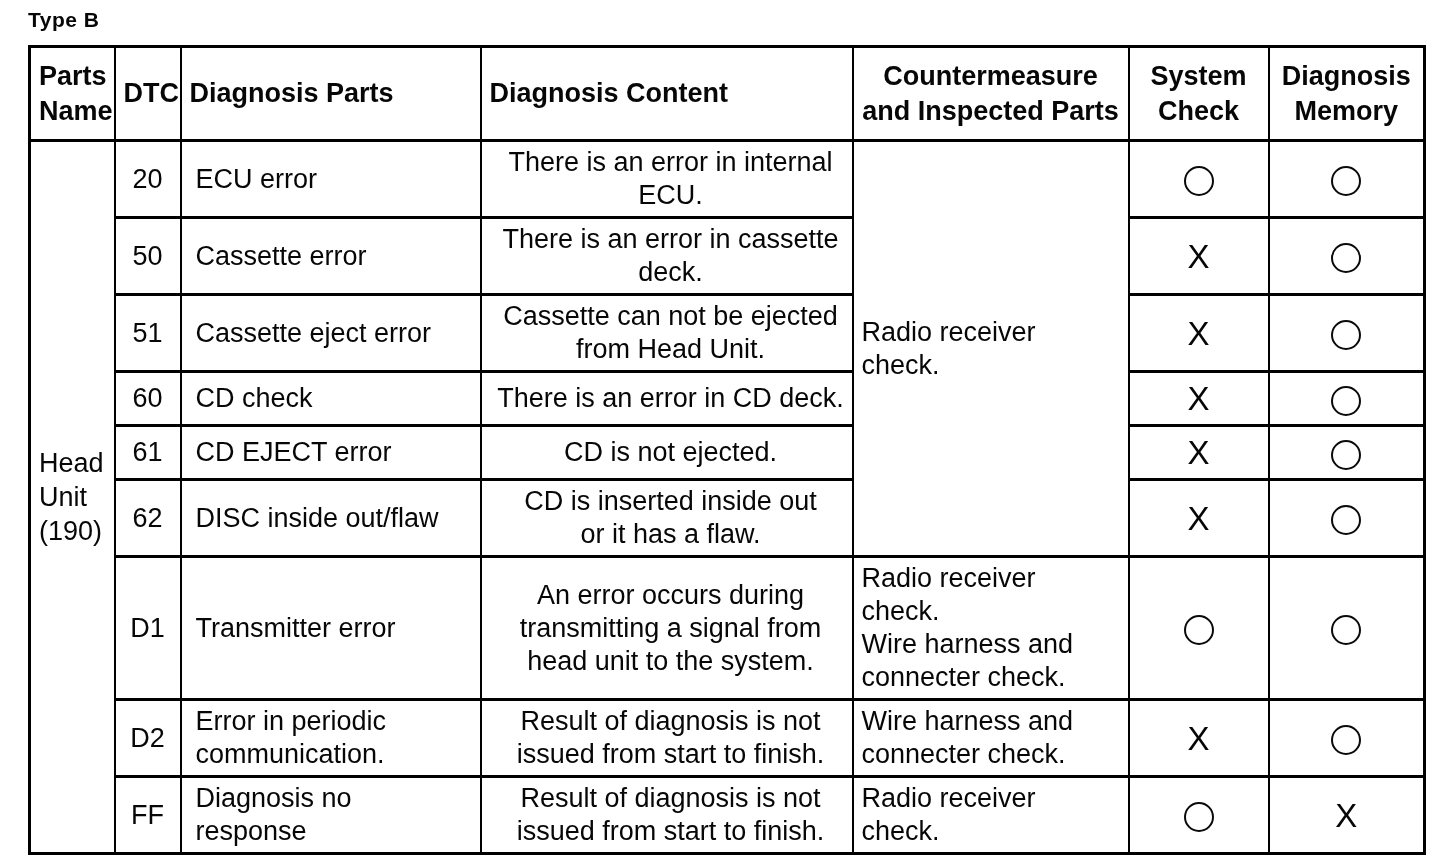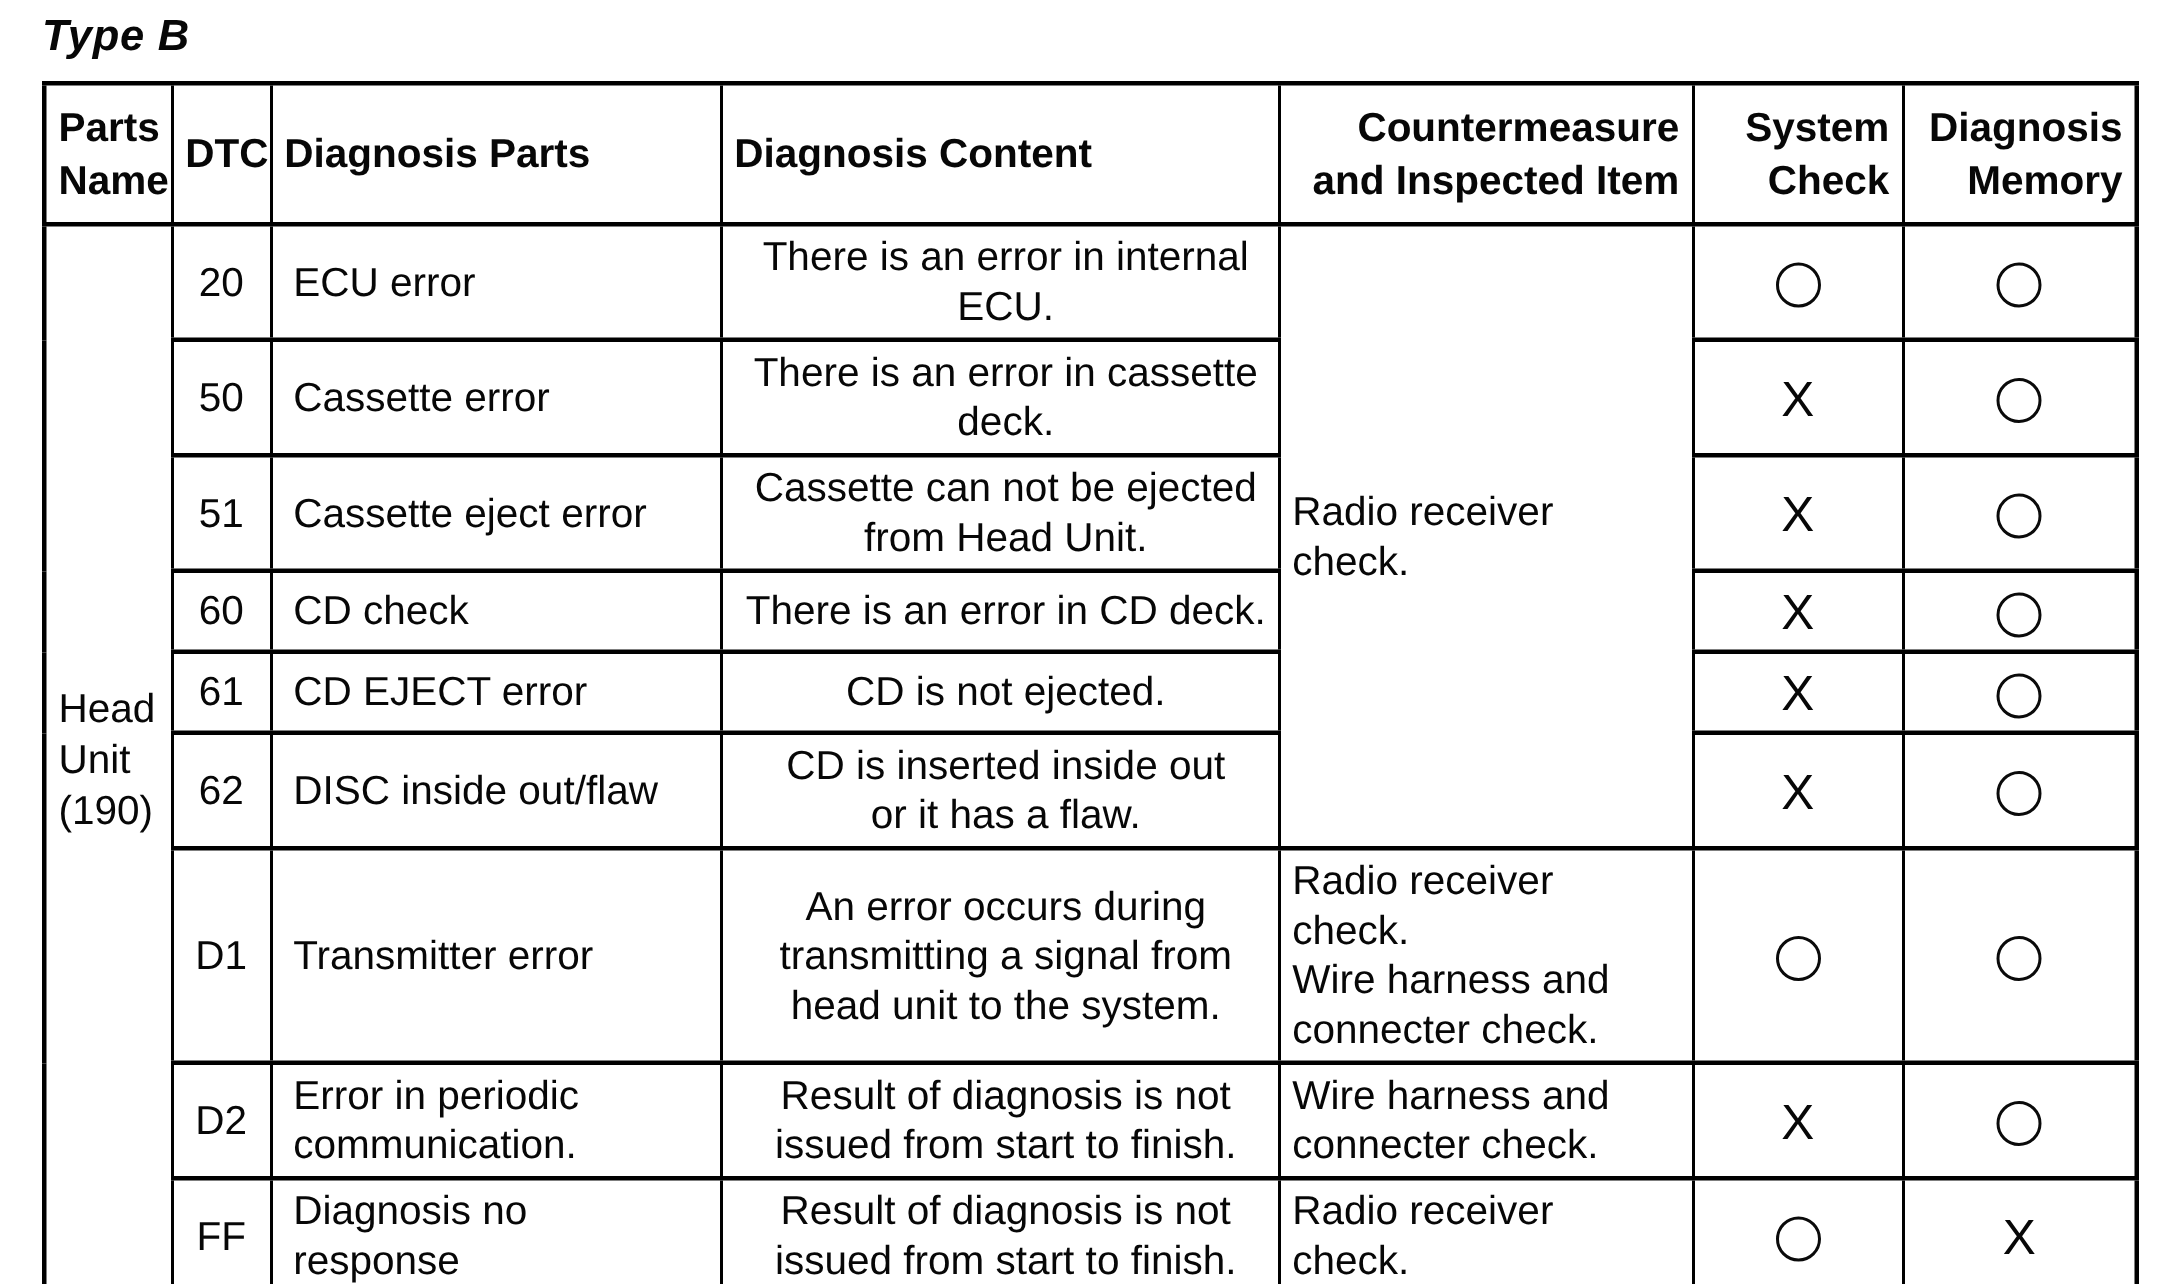--- a/index.html
+++ b/index.html
@@ -9,25 +9,24 @@
     width: 1456px;
     height: 856px;
     font-family: "Liberation Sans", sans-serif;
     color: #070707;
     -webkit-font-smoothing: antialiased;
   }
   .sheet {
     padding: 8px 0 0 28px;
   }
   .doc-title {
-    font-size: 29px;
+    font-size: 21px;
     font-weight: bold;
     margin: 0 0 13px 0;
     letter-spacing: 0.5px;
-    font-style: italic;
   }
   table.diag {
     border-collapse: collapse;
     table-layout: fixed;
     width: 1395px;
     border: 3px solid #000;
   }
   col.c-parts   { width: 85px;  }
   col.c-dtc     { width: 66px;  }
   col.c-item    { width: 300px; }
@@ -41,21 +40,21 @@
     border-top-width: 3px;
     border-bottom-width: 3px;
     vertical-align: middle;
     white-space: pre-line;
     overflow: hidden;
   }
   th {
     font-size: 27px;
     font-weight: bold;
     line-height: 35px;
-    text-align: right;
+    text-align: center;
     padding: 4px 8px;
   }
   th.center { text-align: left; }
   td {
     font-size: 27px;
     line-height: 33px;
     padding: 4px 10px;
   }
   td.parts-cell {
     padding: 4px 6px 4px 8px;
@@ -101,21 +100,21 @@
     </colgroup>
 
     <tbody>
         <tr style="height:94px">
       <th>Parts
 Name</th>
       <th class="center">DTC</th>
       <th class="center">Diagnosis Parts</th>
       <th class="center">Diagnosis Content</th>
       <th>Countermeasure
-and Inspected Item</th>
+and Inspected Parts</th>
       <th>System
 Check</th>
       <th>Diagnosis
 Memory</th>
     </tr>
 
     <tr style="height:67px">
       <td class="parts-cell" rowspan="9">Head
 Unit
 (190)</td>

